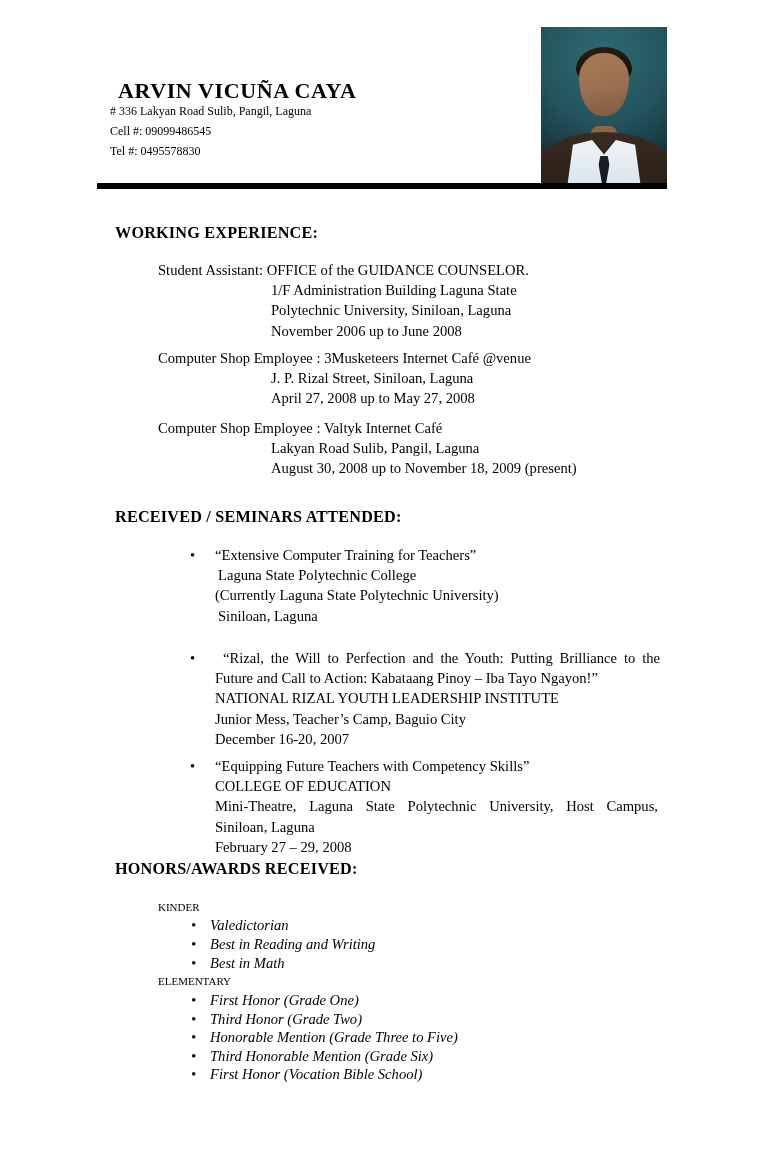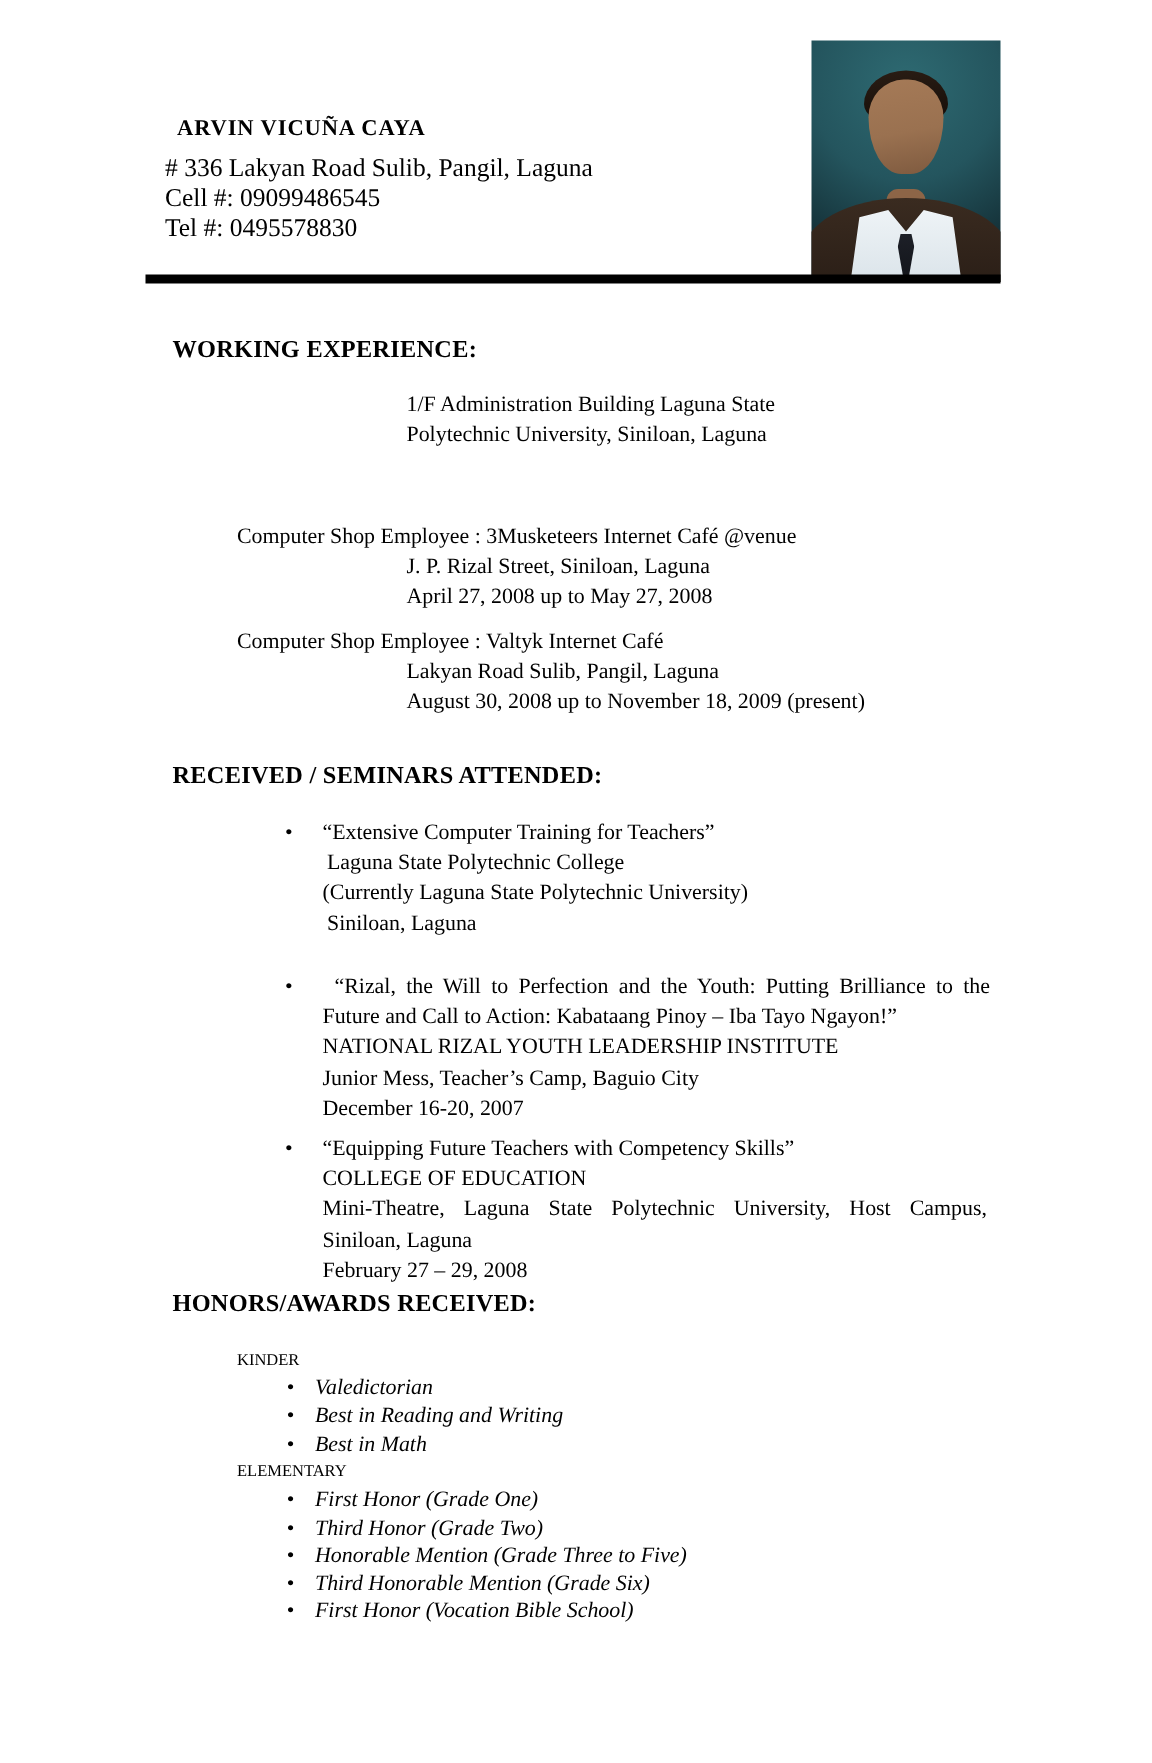--- a/index.html
+++ b/index.html
@@ -22,30 +22,30 @@
     position: absolute;
     left: 0;
     top: 0;
     width: 768px;
     height: 196px;
   }
   .name {
     position: absolute;
     left: 118px;
     top: 78px;
-    font-size: 15px;
+    font-size: 22px;
     font-weight: bold;
     letter-spacing: 0.6px;
     white-space: nowrap;
   }
   .contact-block {
     position: absolute;
     left: 110px;
     top: 102px;
-    font-size: 17px;
+    font-size: 12px;
     line-height: 19.8px;
   }
   .contact-line { white-space: nowrap; }
 
   .photo {
     position: absolute;
     left: 541px;
     top: 27px;
     width: 126px;
     height: 161px;
@@ -197,22 +197,24 @@
       <div class="shirt"></div>
       <div class="tie"></div>
     </div>
 
     <div class="rule"></div>
   </div>
 
   <div class="section-title" style="top:224px;">WORKING EXPERIENCE:</div>
 
   <div class="entry" style="left:158px; top:260px;">
+    <div class="role">Student Assistant:  OFFICE of the GUIDANCE COUNSELOR.</div>
     <div class="detail" style="padding-left:113px;">1/F Administration Building Laguna State</div>
     <div class="detail" style="padding-left:113px;">Polytechnic University, Siniloan, Laguna</div>
+    <div class="detail" style="padding-left:113px;">November 2006 up to June 2008</div>
   </div>
 
   <div class="entry" style="left:158px; top:348px;">
     <div class="role">Computer Shop Employee :   3Musketeers Internet Café @venue</div>
     <div class="detail" style="padding-left:113px;">J. P. Rizal Street, Siniloan, Laguna</div>
     <div class="detail" style="padding-left:113px;">April 27, 2008 up to May 27, 2008</div>
   </div>
 
   <div class="entry" style="left:158px; top:418px;">
     <div class="role">Computer Shop Employee :   Valtyk Internet Café</div>

